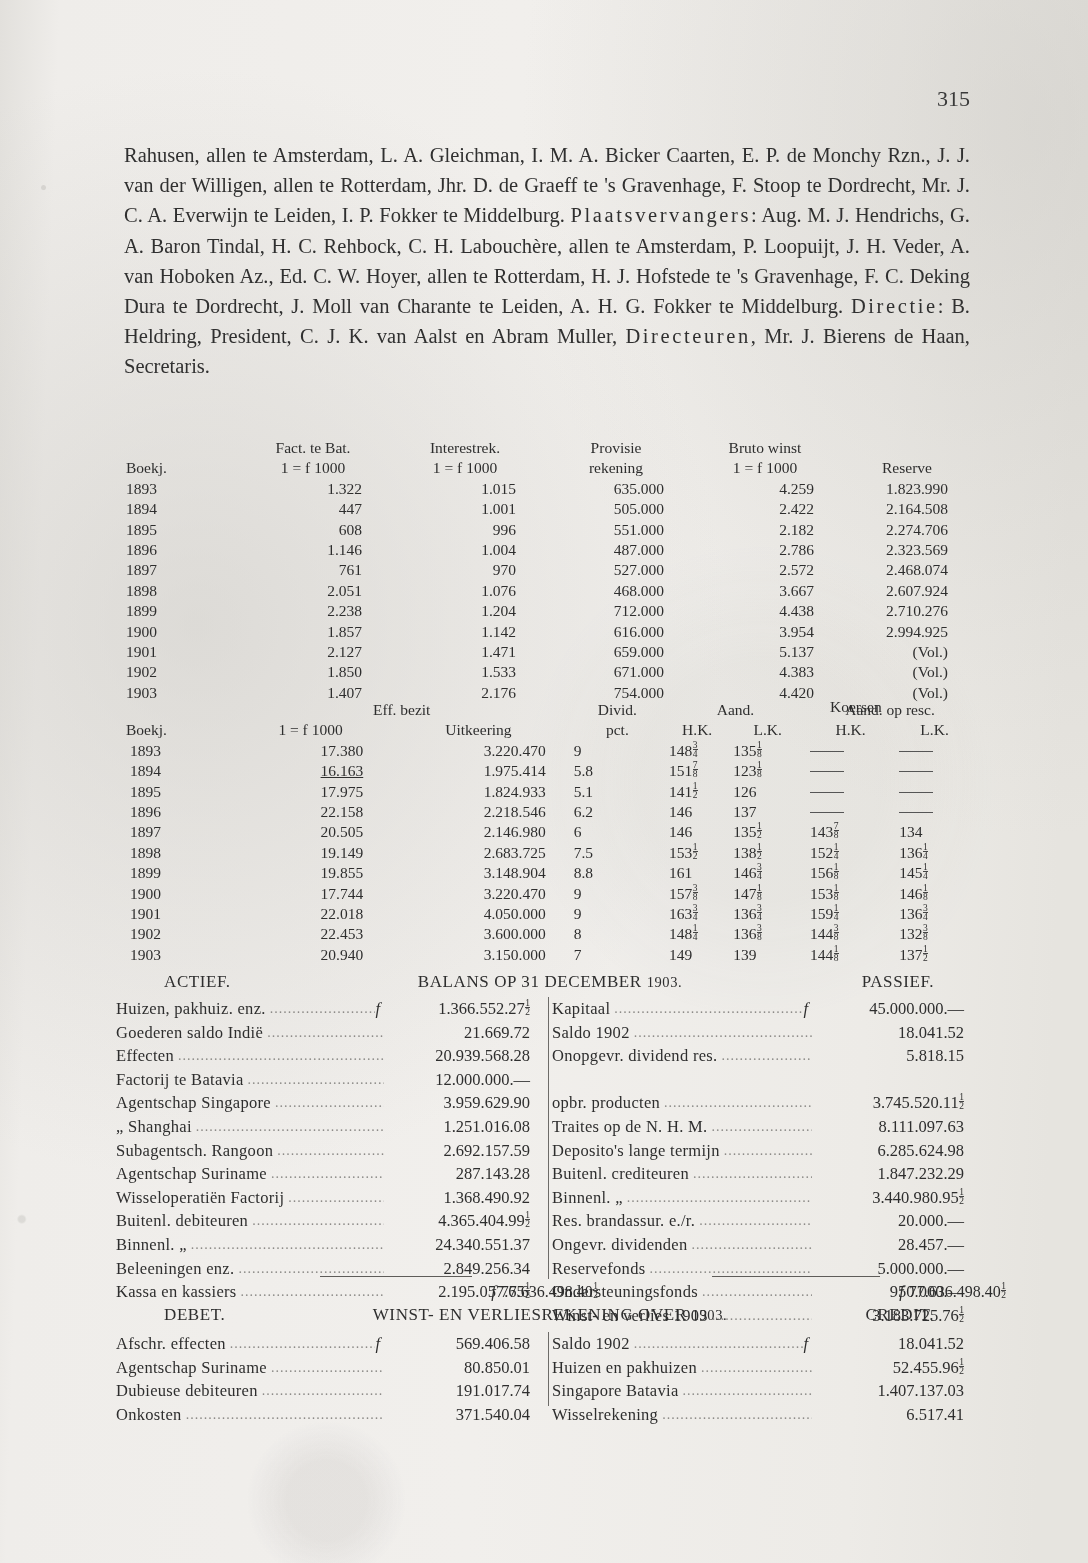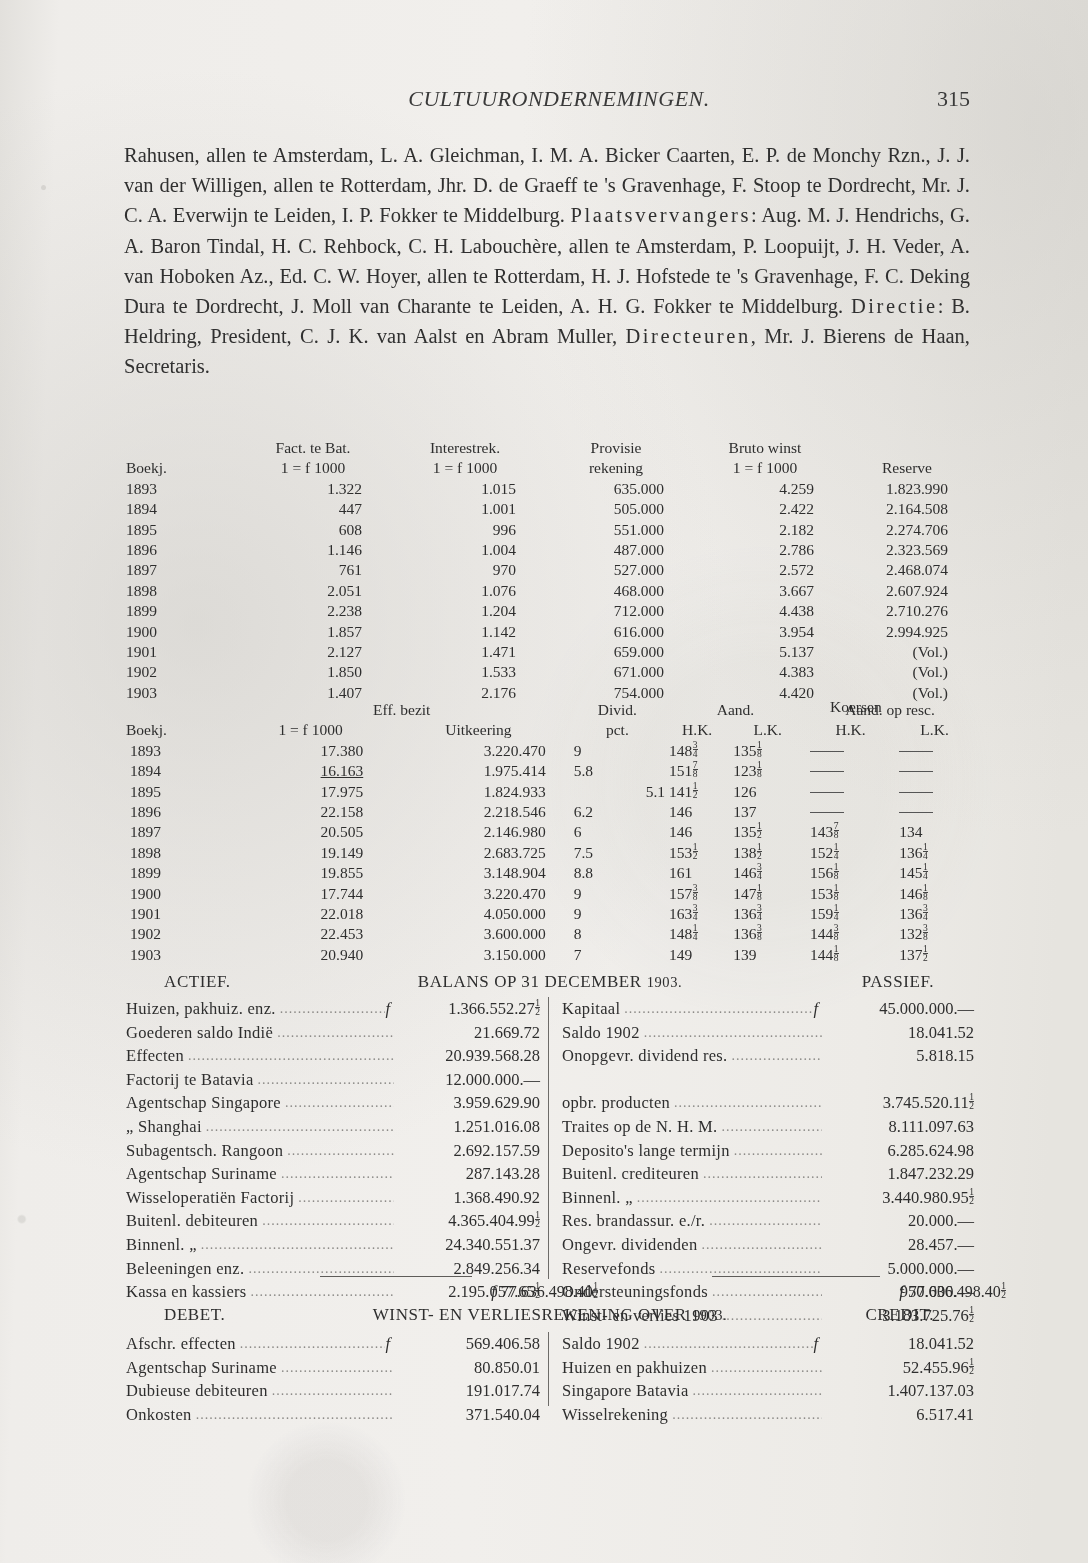--- a/index.html
+++ b/index.html
@@ -144,21 +144,21 @@
   .sect-head .lft { position: absolute; left: 38px; }
   .sect-head .mid { position: absolute; left: 0; right: 0; text-align: center; }
   .sect-head .rgt { position: absolute; right: 40px; }
   .sect-head .yr { font-size: 14.5px; }
 
   #balans-head { top: 972px; }
   #wv-head { top: 1305px; }
 
   .ledger {
     position: absolute;
-    left: 126px;
+    left: 116px;
     width: 848px;
     font-size: 16.5px;
     line-height: 23.6px;
     color: #2e2e2e;
   }
   #balans { top: 997px; }
   #wv { top: 1332px; }
 
   .ledger .row { display: flex; width: 100%; }
   .ledger .side { display: flex; width: 50%; box-sizing: border-box; }
@@ -226,21 +226,20 @@
 </style>
 </head>
 <body>
 
 <div id="page">
   <div id="grain"></div>
 
   <div class="content">
 
     <div class="pg-head">
-      <div class="pg-title">CULTUURONDERNEMINGEN.</div>
       <div class="pg-num">315</div>
     </div>
 
     <div class="para">Rahusen, allen te Amsterdam, L. A. Gleichman, I. M. A. Bicker Caarten, E. P. de Monchy Rzn., J. J. van der Willigen, allen te Rotterdam, Jhr. D. de Graeff te 's Gravenhage, F. Stoop te Dordrecht, Mr. J. C. A. Everwijn te Leiden, I. P. Fokker te Middelburg. <span class="sp">Plaatsvervangers</span>: Aug. M. J. Hendrichs, G. A. Baron Tindal, H. C. Rehbock, C. H. Labouchère, allen te Amsterdam, P. Loopuijt, J. H. Veder, A. van Hoboken Az., Ed. C. W. Hoyer, allen te Rotterdam, H. J. Hofstede te 's Gravenhage, F. C. Deking Dura te Dordrecht, J. Moll van Charante te Leiden, A. H. G. Fokker te Middelburg. <span class="sp">Directie</span>: B. Heldring, President, C. J. K. van Aalst en Abram Muller, <span class="sp">Directeuren</span>, Mr. J. Bierens de Haan, Secretaris.</div>
 
     <table class="tbl" id="tbl1">
       <colgroup>
         <col class="y">
           <col class="a">
           <col class="b">
@@ -408,21 +407,21 @@
             <td class="l" style="padding-left: 4px;">5.8</td>
             <td class="l" style="padding-left: 4px;">151<span class="frac"><span class="n">7</span><span class="d">8</span></span></td>
             <td class="l" style="padding-left: 4px;">123<span class="frac"><span class="n">1</span><span class="d">8</span></span></td>
             <td class="l" style="padding-left: 4px;"><span class="dashline"></span></td>
             <td class="l" style="padding-left: 4px;"><span class="dashline"></span></td>
           </tr>
           <tr>
             <td class="l" style="padding-left: 4px;">1895</td>
             <td class="r" style="padding-right: 24px;">17.975</td>
             <td class="r" style="padding-right: 24px;">1.824.933</td>
-            <td class="l" style="padding-left: 4px; text-align: right;">5.1</td>
+            <td class="l" style="padding-left: 4px;">5.1</td>
             <td class="l" style="padding-left: 4px;">141<span class="frac"><span class="n">1</span><span class="d">2</span></span></td>
             <td class="l" style="padding-left: 4px;">126</td>
             <td class="l" style="padding-left: 4px;"><span class="dashline"></span></td>
             <td class="l" style="padding-left: 4px;"><span class="dashline"></span></td>
           </tr>
           <tr>
             <td class="l" style="padding-left: 4px;">1896</td>
             <td class="r" style="padding-right: 24px;">22.158</td>
             <td class="r" style="padding-right: 24px;">2.218.546</td>
             <td class="l" style="padding-left: 4px;">6.2</td>

